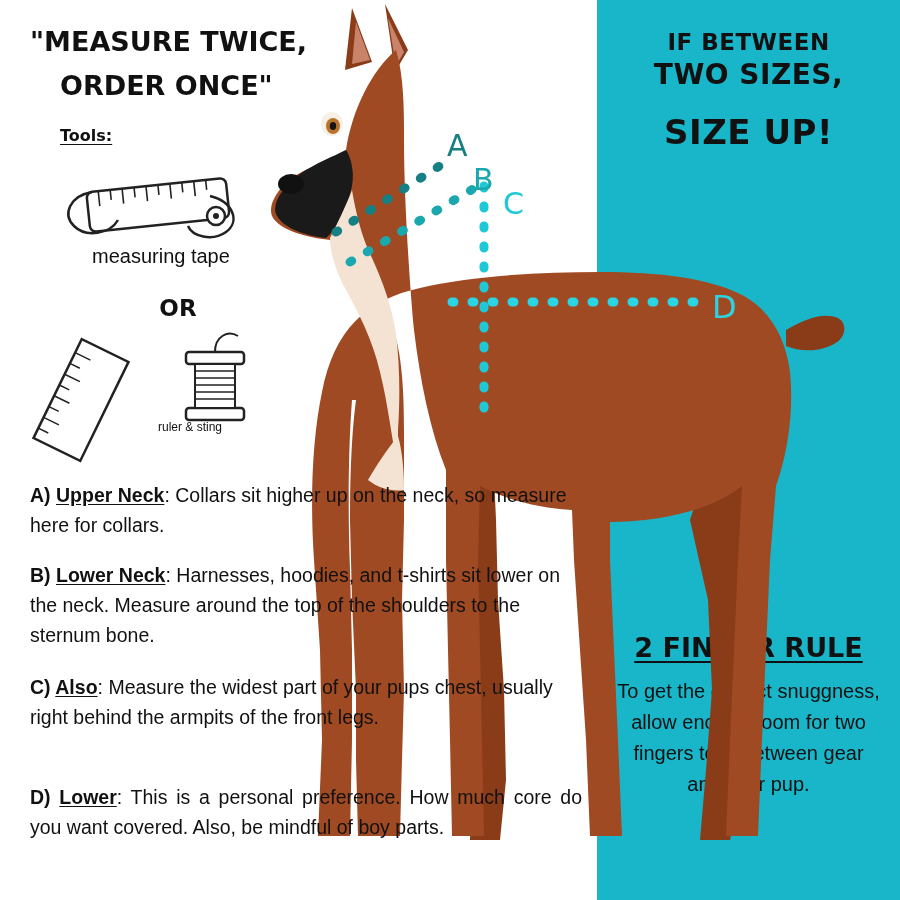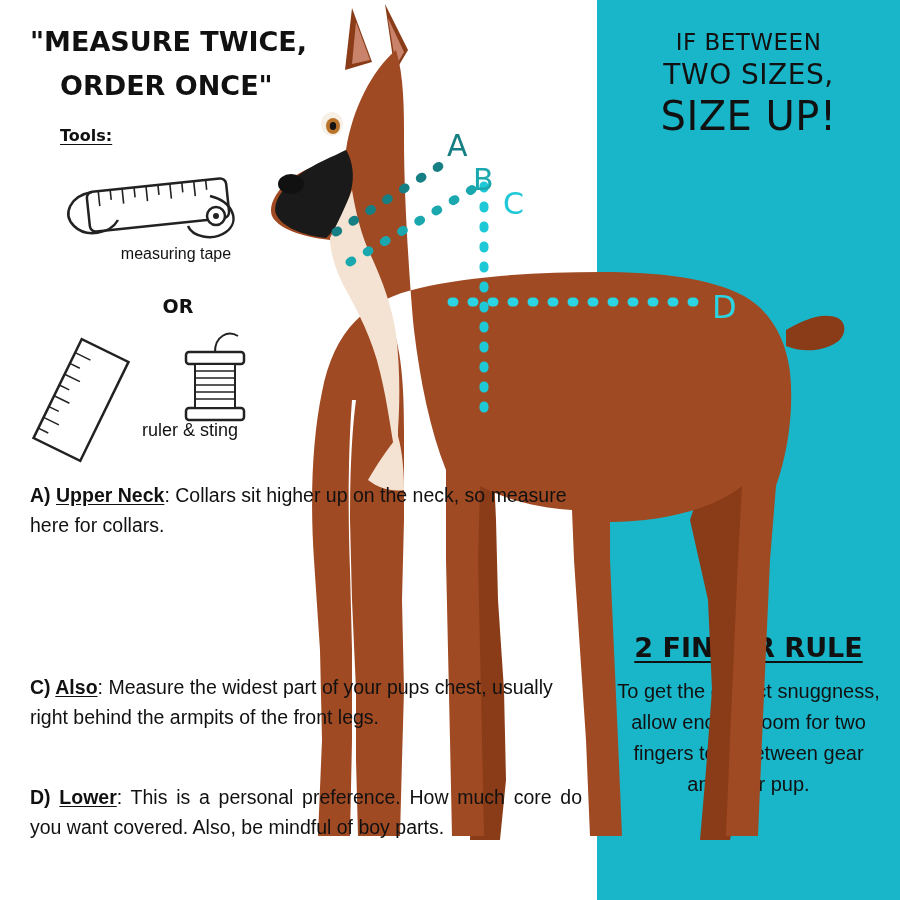--- a/index.html
+++ b/index.html
@@ -25,38 +25,38 @@
     background: #19b6c9;
   }
   .panel-top-text {
     position: absolute;
     left: 0;
     top: 26px;
     width: 303px;
     text-align: center;
     color: #111111;
     font-family: "DejaVu Sans", sans-serif;
-    font-weight: normal;
+    font-weight: bold;
     letter-spacing: 0.5px;
   }
   .panel-top-text .l1 {
     font-size: 23px;
     display: block;
     line-height: 32px;
   }
   .panel-top-text .l2 {
     font-size: 28px;
     display: block;
     line-height: 34px;
   }
   .panel-top-text .l3 {
-    font-size: 40px;
+    font-size: 34px;
     display: block;
     line-height: 44px;
-    margin-top: 2px;
+    margin-top: 18px;
   }
   .finger-title {
     position: absolute;
     left: 0;
     top: 632px;
     width: 303px;
     text-align: center;
     font-family: "DejaVu Sans", sans-serif;
     font-weight: bold;
     font-size: 27px;
@@ -93,45 +93,45 @@
     top: 126px;
     font-family: "DejaVu Sans", sans-serif;
     font-weight: bold;
     font-size: 16px;
     color: #111111;
     text-decoration: underline;
     text-underline-offset: 3px;
   }
   .cap-tape {
     position: absolute;
-    left: 76px;
+    left: 92px;
     top: 245px;
     width: 200px;
-    text-align: center;
-    font-size: 16px;
+    text-align: left;
+    font-size: 20px;
     color: #111111;
   }
   .cap-or {
     position: absolute;
     left: 128px;
     top: 295px;
     width: 100px;
     text-align: center;
     font-family: "DejaVu Sans", sans-serif;
     font-weight: bold;
-    font-size: 19px;
+    font-size: 23px;
     color: #111111;
   }
   .cap-ruler {
     position: absolute;
     left: 90px;
     top: 420px;
     width: 200px;
     text-align: center;
-    font-size: 18px;
+    font-size: 12px;
     color: #111111;
   }
   
   .desc {
     position: absolute;
     left: 30px;
     width: 552px;
     font-size: 19.5px;
     line-height: 30px;
     color: #111111;
@@ -300,20 +300,23 @@
   <div class="cap-ruler">ruler &amp; sting</div>
 
   <div class="letter" id="letter-a">A</div>
   <div class="letter" id="letter-b">B</div>
   <div class="letter" id="letter-c">C</div>
   <div class="letter" id="letter-d">D</div>
 
   <div class="desc" id="desc-a">
     <b>A) </b><b><u>Upper Neck</u></b><span>: Collars sit higher up on the neck, so measure here for collars.</span>
   </div>
+  <div class="desc" id="desc-b">
+    <b>B) </b><b><u>Lower Neck</u></b><span>: Harnesses, hoodies, and t-shirts sit lower on the neck. Measure around the top of the shoulders to the sternum bone.</span>
+  </div>
   <div class="desc" id="desc-c">
     <b>C) </b><b><u>Also</u></b><span>: Measure the widest part of your pups chest, usually right behind the armpits of the front legs.</span>
   </div>
   <div class="desc" id="desc-d">
     <b>D) </b><b><u>Lower</u></b><span>: This is a personal preference. How much core do you want covered. Also, be mindful of boy parts.</span>
   </div>
 
 </div>
 
 </body></html>

